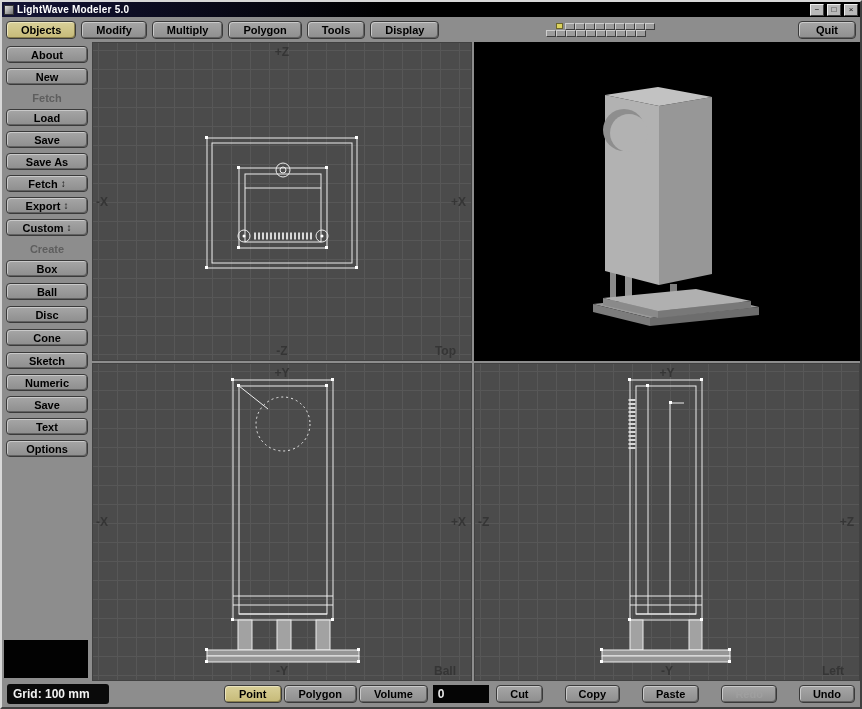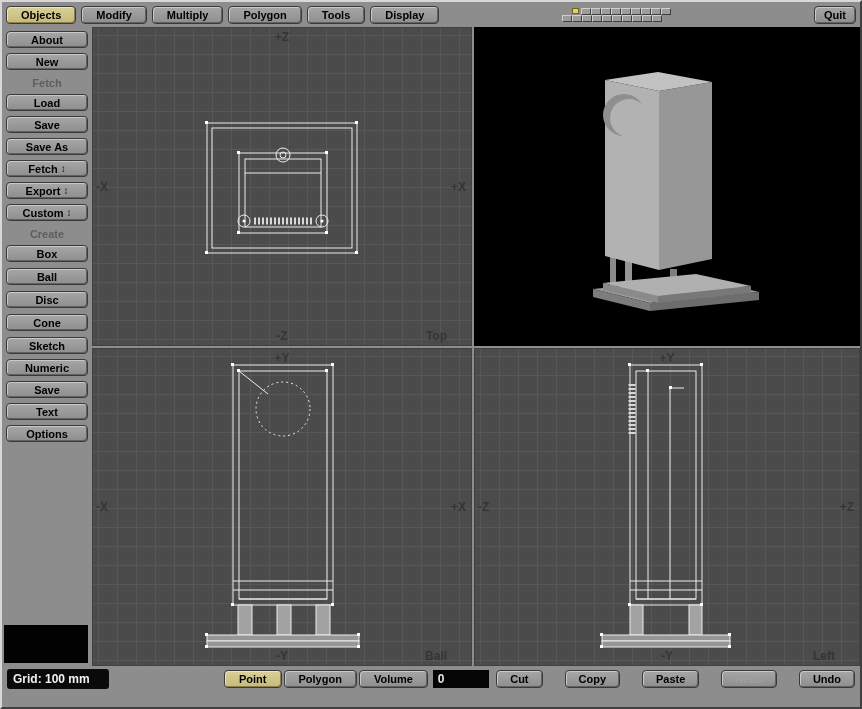--- a/index.html
+++ b/index.html
@@ -25,21 +25,21 @@
     color:#000; font-size:11px; font-weight:bold;
     display:flex; align-items:center; justify-content:center; white-space:nowrap;
   }
   .btn.active { background:linear-gradient(#d9d099,#c6ba78); box-shadow: inset 1px 1px 0 #ece5bd, inset -1px -1px 0 #8a7f4d; }
   .btn.dis { color:#9f9f9f; }
   .layer-cluster { margin-left:auto; display:flex; flex-direction:column; align-items:flex-start; }
   .layer-row { display:flex; }
   .layer-row.top { margin-left:10px; align-items:center; }
   .layer-btn { width:10px; height:7px; background:#9c9c9c; border-top:1px solid #cfcfcf; border-left:1px solid #cfcfcf; border-right:1px solid #3d3d3d; border-bottom:1px solid #3d3d3d; }
   .active-layer { width:7px; height:6px; background:#ddd45e; border:1px solid #6b652a; margin-right:2px; }
-  .quit { margin-left:138px; padding:0 9px; }
+  .quit { margin-left:138px; padding:0 17px; }
   .main { display:flex; height:639px; }
   .sidebar { position:relative; width:90px; padding:4px 20px 0 4px; flex:none; }
   .sb-btn { width:82px; height:17px; margin-bottom:5px; border-radius:4px;
     background:linear-gradient(#a6a6a6,#8e8e8e);
     border:1px solid #3a3a3a;
     box-shadow: inset 1px 1px 0 #c9c9c9, inset -1px -1px 0 #616161;
     color:#000; font-size:11px; font-weight:bold;
     display:flex; align-items:center; justify-content:center; gap:3px;
   }
   .sb-label { width:82px; height:15px; margin-bottom:4px; color:#5e5e5e; font-size:11px; font-weight:bold; display:flex; align-items:center; justify-content:center;text-align:right; }
@@ -57,34 +57,41 @@
     background-size:19px 19px;
     background-position:6px 8px;
     box-shadow: inset 0 0 0 1px #414141;
   }
   .viewport.preview { background:#000; box-shadow:none; }
   .axis { position:absolute; color:#353535; font-size:12px; font-weight:bold; }
   .ax-top { top:3px; left:50%; transform:translateX(-50%); }
   .ax-bottom { bottom:3px; left:50%; transform:translateX(-50%); }
   .ax-left { left:4px; top:50%; transform:translateY(-50%); }
   .ax-right { right:6px; top:50%; transform:translateY(-50%); }
-  .vp-name { position:absolute; right:25px; bottom:3px; color:#353535; font-size:12px; font-weight:bold; }
+  .vp-name { position:absolute; right:16px; bottom:3px; color:#353535; font-size:12px; font-weight:bold; }
   .wire { position:absolute; inset:0; display:block; }
   .statusbar { height:26px; display:flex; align-items:center; padding:0 5px; gap:2px; }
   .grid-panel { width:102px; height:20px; background:#0a0a0a; border-radius:3px; color:#f2f2f2; font-size:12px; font-weight:bold; display:flex; align-items:center; padding-left:6px; }
   .modes { display:flex; gap:2px; margin-left:113px; }
   .counter { width:56px; height:18px; background:#050505; color:#e8e8e8; font-size:12px; font-weight:bold; display:flex; align-items:center; padding-left:5px; margin-left:3px; }
   .actions { display:flex; gap:22px; margin-left:auto; }
   .actions .btn { padding:0 13px; }
 </style>
 </head>
 <body>
 
 <div class="window">
 
+  <div class="titlebar">
+    <div class="app-icon"></div>
+    <div class="title-text">LightWave Modeler 5.0</div>
+    <div class="win-btn">−</div>
+    <div class="win-btn">□</div>
+    <div class="win-btn">×</div>
+  </div>
 
   <div class="menubar">
     <div class="btn active">Objects</div>
     <div class="btn">Modify</div>
     <div class="btn">Multiply</div>
     <div class="btn">Polygon</div>
     <div class="btn">Tools</div>
     <div class="btn">Display</div>
 
     <div class="layer-cluster">

